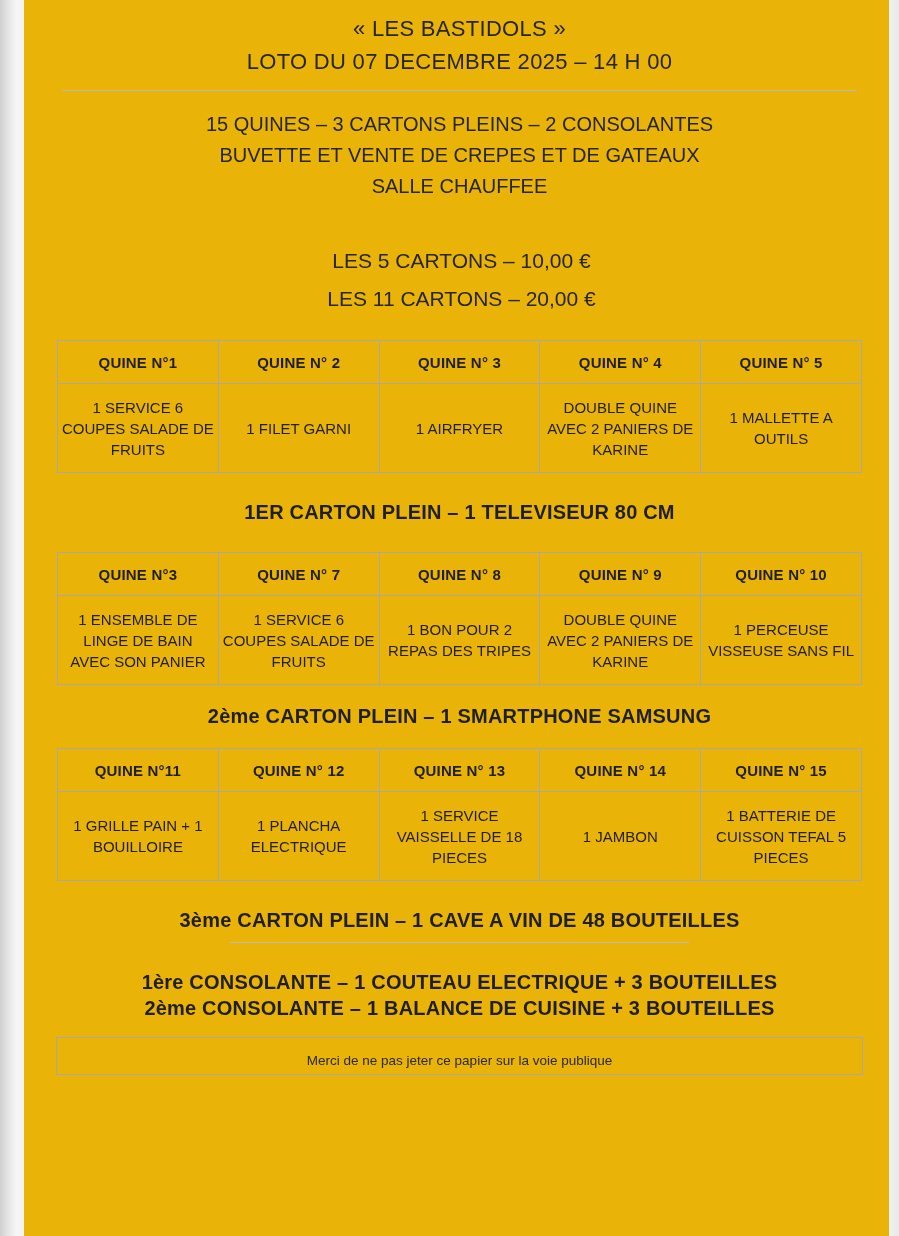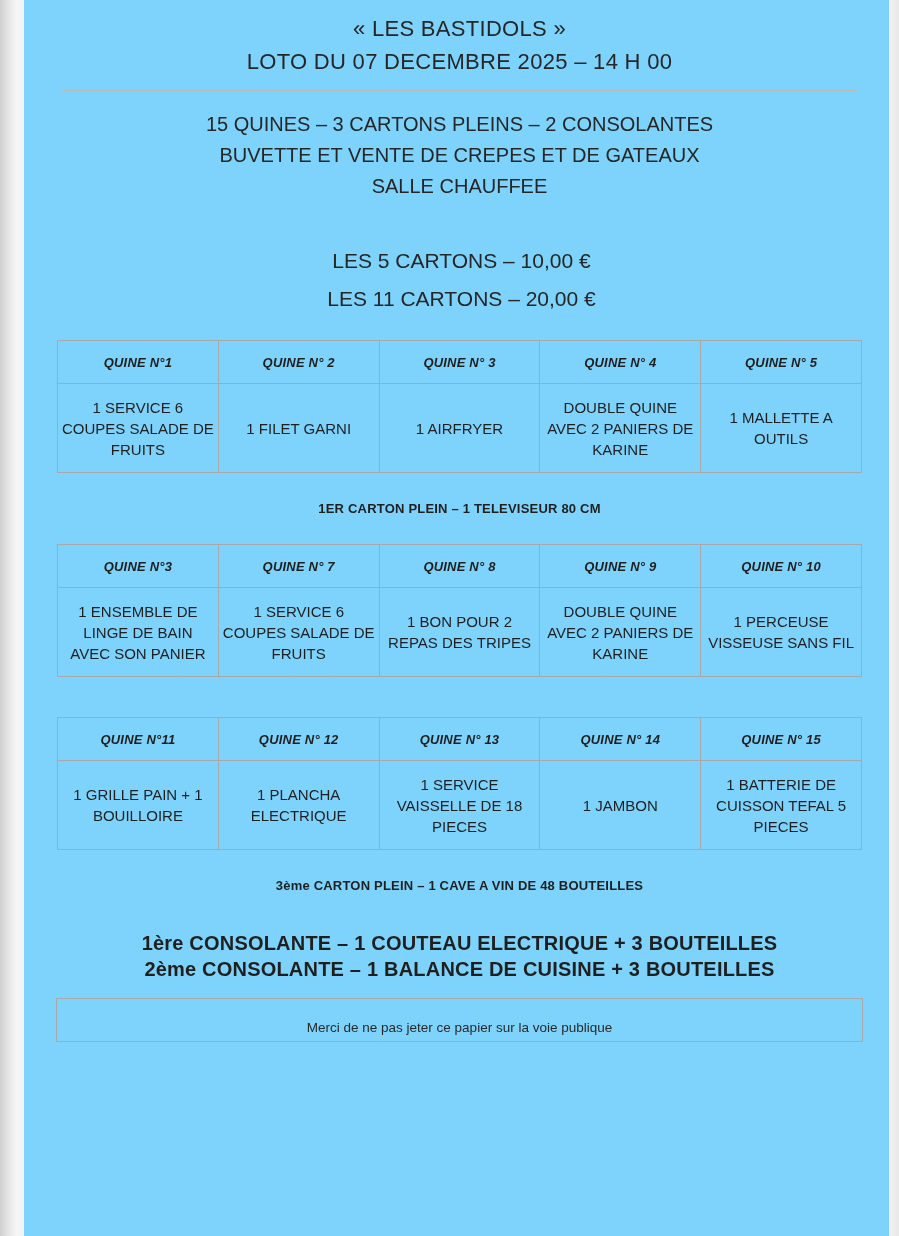--- a/index.html
+++ b/index.html
@@ -12,21 +12,21 @@
     height: 1236px;
     font-family: "Liberation Sans", sans-serif;
     color: #1a1a1a;
     position: relative;
     overflow: hidden;
   }
   
   .page {
     position: absolute;
     inset: 0;
-    background: #7dd3fc;
+    background: #eab308;
   }
   .scan-edge-left {
     position: absolute;
     left: 0; top: 0; bottom: 0;
     width: 24px;
     background: linear-gradient(to right, #cfcfcf 0px, #e2e2e2 7px, #f6f6f6 16px, #f2f2f4 24px);
   }
   .scan-edge-right {
     position: absolute;
     right: 0; top: 0; bottom: 0;
@@ -92,34 +92,33 @@
     border: 1px solid #a8a8a8;
     text-align: center;
     vertical-align: middle;
     padding: 7px 4px;
     font-size: 15px;
     line-height: 21px;
     color: #1f1f1f;
   }
   table.quine-table tr.head td {
     font-weight: bold;
-    font-size: 13px;
+    font-size: 15px;
     height: 30px;
     padding: 6px 4px;
     letter-spacing: 0.2px;
-    font-style: italic;
   }
   table.quine-table tr.body td {
     height: 74px;
   }
 
   .carton-line {
     text-align: center;
     font-weight: bold;
-    font-size: 13px;
+    font-size: 20px;
     color: #1f1f1f;
     letter-spacing: 0.2px;
   }
   .spacer-20 { height: 20px; }
   .spacer-22 { height: 22px; }
   .spacer-28 { height: 28px; }
 
   .consolantes {
     text-align: center;
     margin-top: 26px;
@@ -133,21 +132,21 @@
   }
 
   .footer-box {
     width: 805px;
     margin: 16px auto 0 auto;
     border: 1px solid #a8a8a8;
     text-align: center;
     font-size: 13.5px;
     line-height: 22px;
     color: #2a2a2a;
-    padding: 18px 0 2px 0;
+    padding: 12px 0 2px 0;
   }
 </style>
 </head>
 <body>
 
 <div class="page">
   <div class="scan-edge-left"></div>
   <div class="scan-edge-right"></div>
 
   <div class="content">
@@ -208,20 +207,21 @@
         <td>1 ENSEMBLE DE LINGE DE BAIN AVEC SON PANIER</td>
         <td>1 SERVICE 6 COUPES SALADE DE FRUITS</td>
         <td>1 BON POUR 2 REPAS DES TRIPES</td>
         <td>DOUBLE QUINE AVEC 2 PANIERS DE KARINE</td>
         <td>1 PERCEUSE VISSEUSE SANS FIL</td>
       </tr>
     </tbody>
       </table>
 
     <div class="spacer-20"></div>
+    <div class="carton-line">2ème CARTON PLEIN – 1 SMARTPHONE SAMSUNG</div>
     <div class="spacer-20"></div>
 
     <table class="quine-table">
       <tbody>
           <tr class="head">
         <td>QUINE N°11</td>
         <td>QUINE N° 12</td>
         <td>QUINE N° 13</td>
         <td>QUINE N° 14</td>
         <td>QUINE N° 15</td>

